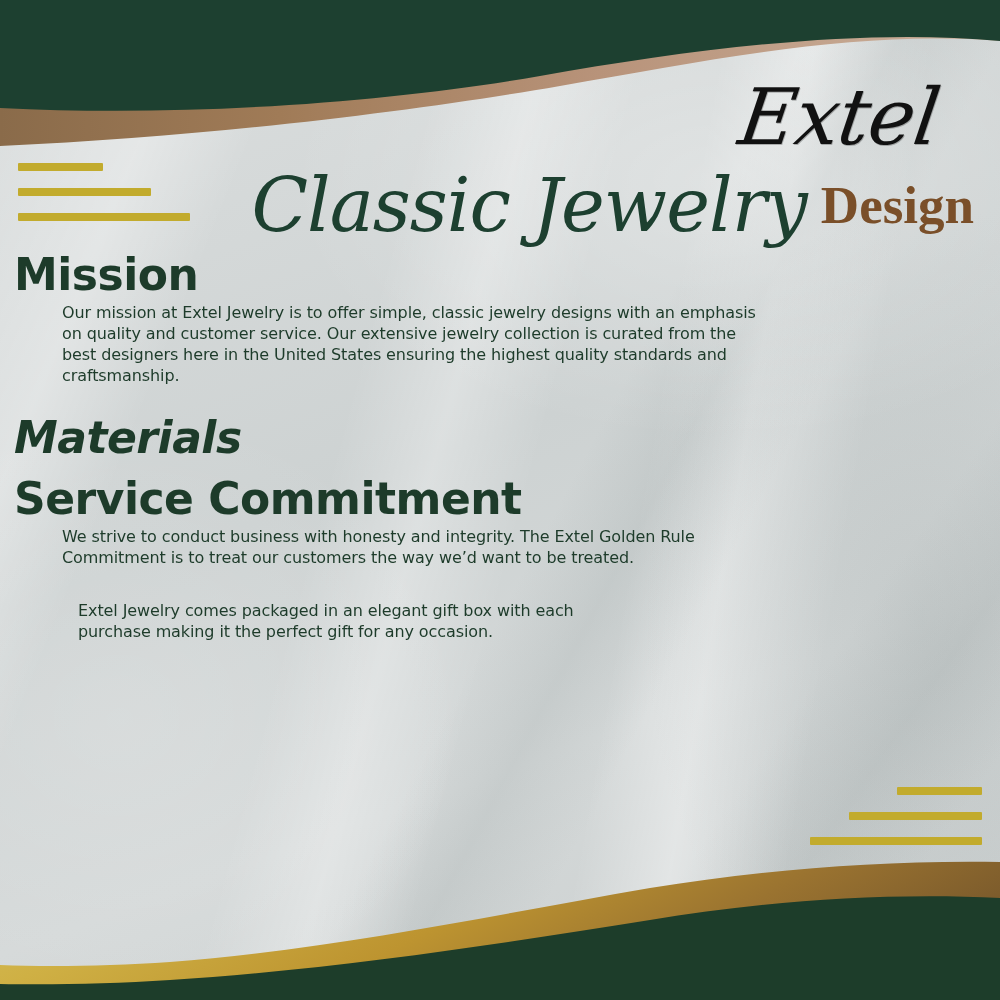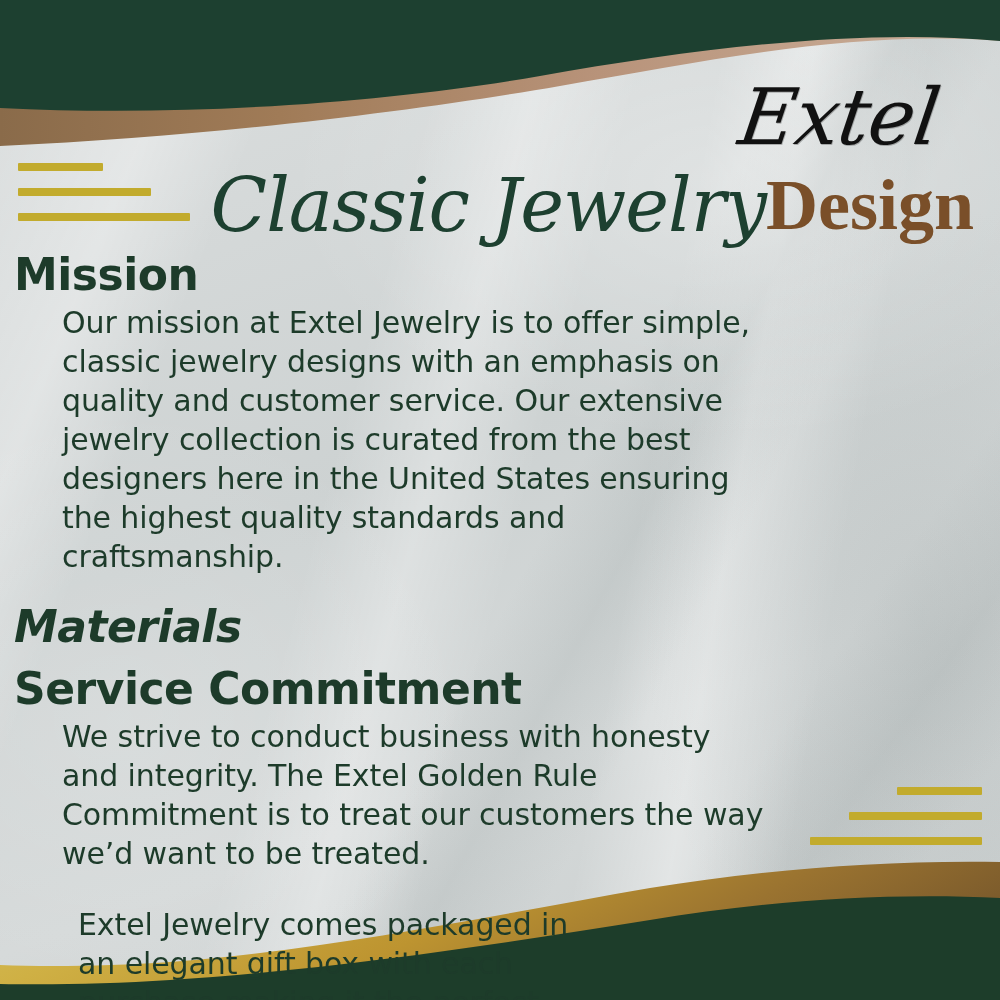--- a/index.html
+++ b/index.html
@@ -92,34 +92,35 @@
   
   .title-row {
     position: absolute;
     left: 0;
     right: 26px;
     top: 160px;
     height: 90px;
     display: flex;
     align-items: center;
     justify-content: flex-end;
+    gap: 14px;
   }
   .title-script {
     font-family: "DejaVu Serif", serif;
     font-style: italic;
     font-weight: 400;
     font-size: 74px;
     line-height: 1;
     color: #1d4030;
     letter-spacing: -1px;
   }
   .title-serif {
     font-family: "Liberation Serif", "DejaVu Serif", serif;
     font-weight: 700;
-    font-size: 72px;
+    font-size: 53px;
     line-height: 1;
     color: #7a4f29;
   }
 
   
   .content {
     position: absolute;
     left: 0;
     top: 252px;
     width: 804px;
@@ -133,21 +134,21 @@
     font-size: 44px;
     line-height: 1.03;
     letter-spacing: -0.5px;
     color: #1d3b2a;
   }
   .section-body {
     margin: 6px 0 0 0;
     padding: 0 34px 0 62px;
     font-family: "DejaVu Sans", sans-serif;
     font-weight: 400;
-    font-size: 30px;
+    font-size: 16px;
     line-height: 1.30;
     letter-spacing: -0.1px;
     color: #1d3b2a;
     white-space: pre-line;
   }
   .section-mission  { margin-top: 0px; }
   .section-materials{ margin-top: 28px; font-style: italic; }
   .section-service  { margin-top: 16px; }
   .section-gift     { margin-top: 32px; }
   .section-gift .section-body { padding-right: 230px; margin-left: 16px; }

